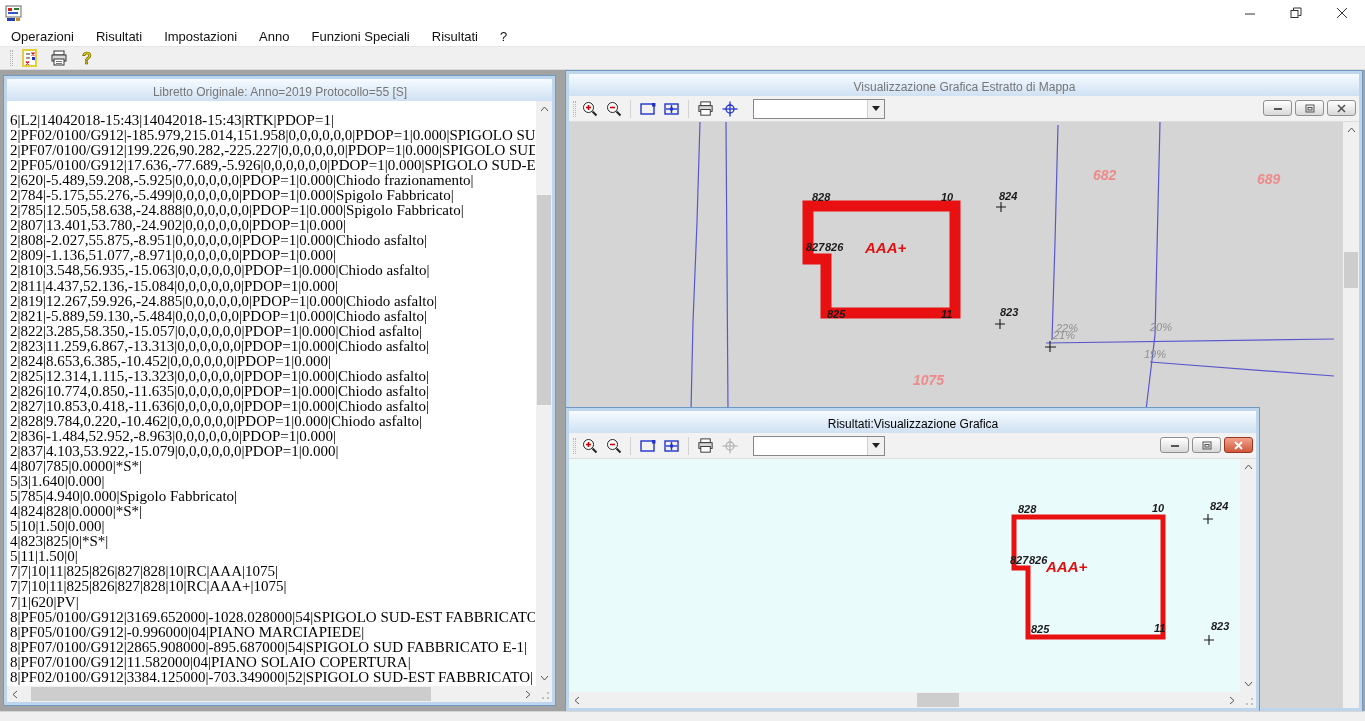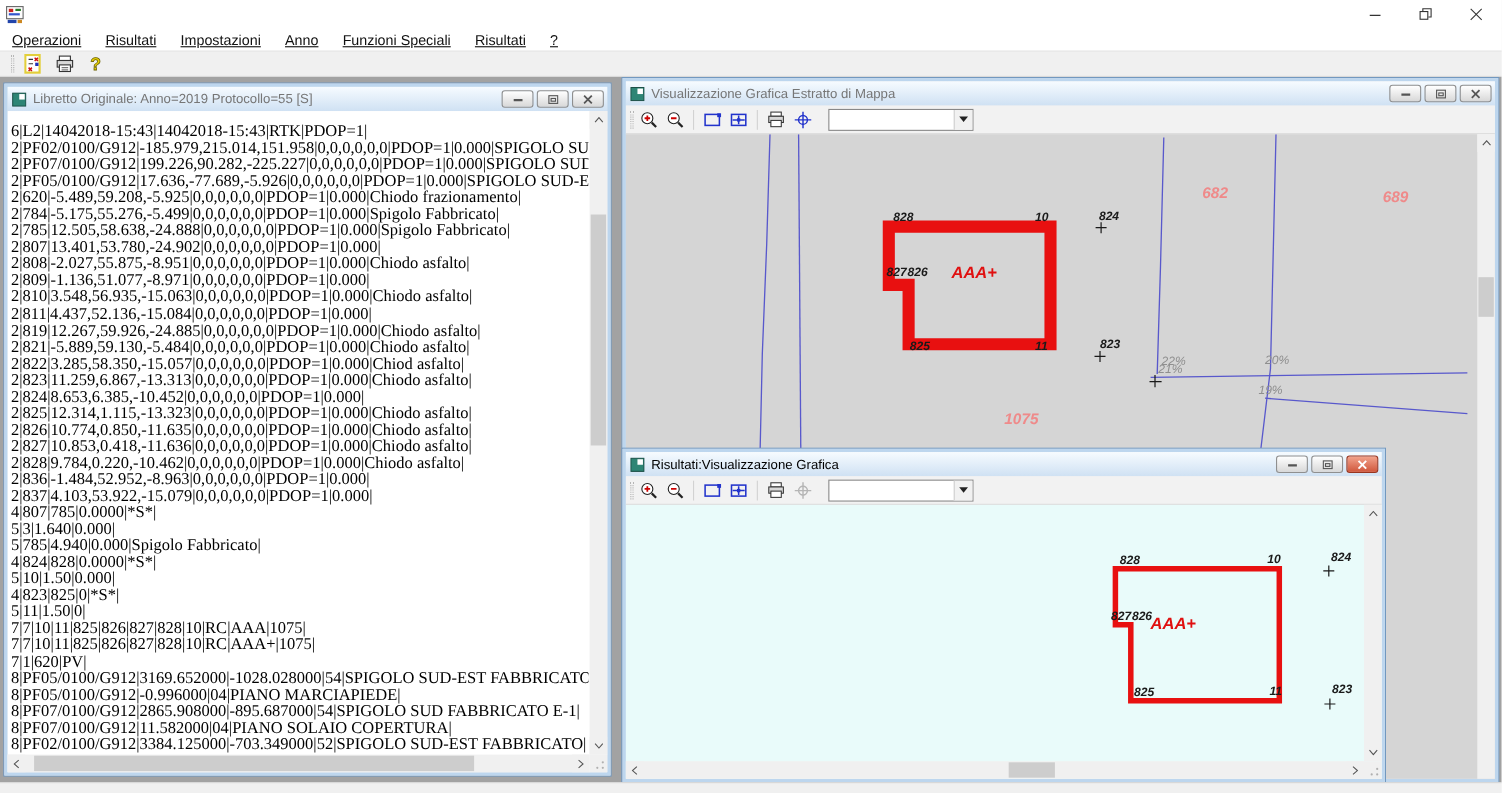--- a/index.html
+++ b/index.html
@@ -11,34 +11,34 @@
   }
   
   .titlebar-main { position:absolute; left:0; top:0; width:100%; height:26px;
     background:#ffffff; display:flex; align-items:center; padding-left:5px; }
   .app-icon { width:17px; height:17px; margin-right:8px; flex:0 0 auto; }
   .title-main { font-size:12.5px; color:#111; }
   .caption-controls { margin-left:auto; display:flex; height:100%; }
   .capbtn { width:46px; height:26px; display:flex; align-items:center; justify-content:center; }
   .menubar { position:absolute; left:0; top:26px; width:100%; height:20px;
     background:#ffffff; display:flex; align-items:center; font-size:13px; color:#111; }
-  .menu-item { padding:2px 11px; cursor:default;text-decoration:underline; }
+  .menu-item { padding:2px 11px; cursor:default; }
   .toolbar-main { position:absolute; left:0; top:46px; width:100%; height:24px;
     background:#f0f0f0; border-top:1px solid #e6e6e6; border-bottom:1px solid #dadada;
     display:flex; align-items:center; gap:8px; padding-left:10px; }
   .grip { width:3px; height:16px; border-left:1px dotted #b5b5b5; border-right:1px dotted #b5b5b5; }
   .tbtn { width:20px; height:20px; display:flex; align-items:center; justify-content:center; }
   .mdi { position:absolute; left:0; top:70px; width:100%; height:641px; background:#a2a2a2; }
   .statusbar { position:absolute; left:0; top:711px; width:100%; height:10px;
     background:#f0f0f0; border-top:1px solid #d6d6d6; }
 
   
   .child { position:absolute; border:3px solid #bdd6ee; box-shadow:0 0 0 1px #7298bf; background:#f0f0f0; }
   .child-titlebar { height:22px; background:linear-gradient(#f6fbff,#cfe1f3);
-    display:flex; align-items:center; gap:6px; padding:0 3px 0 4px; font-size:12px; }
+    display:flex; align-items:center; gap:6px; padding:0 3px 0 4px; font-size:12px;flex-direction:column; }
   .child.inactive .child-titlebar { color:#767676; }
   .child.active   .child-titlebar { color:#000; }
   .child-controls { margin-left:auto; display:flex; gap:3px; }
   .cbtn { width:29px; height:16px; border:1px solid #8f8f8f; border-radius:3px;
     background:linear-gradient(#ffffff,#d8d8d8); display:flex; align-items:center; justify-content:center; }
   .cbtn.close-red { background:linear-gradient(#f2a38c,#d0573c); border-color:#99351f; }
   .child-toolbar { height:26px; background:#f2f2f2; border-bottom:1px solid #dcdcdc;
     display:flex; align-items:center; gap:3px; padding-left:4px; }
   .sep { width:1px; height:18px; background:#d2d2d2; margin:0 3px; }
   .itbtn { width:21px; height:20px; display:flex; align-items:center; justify-content:center; }

